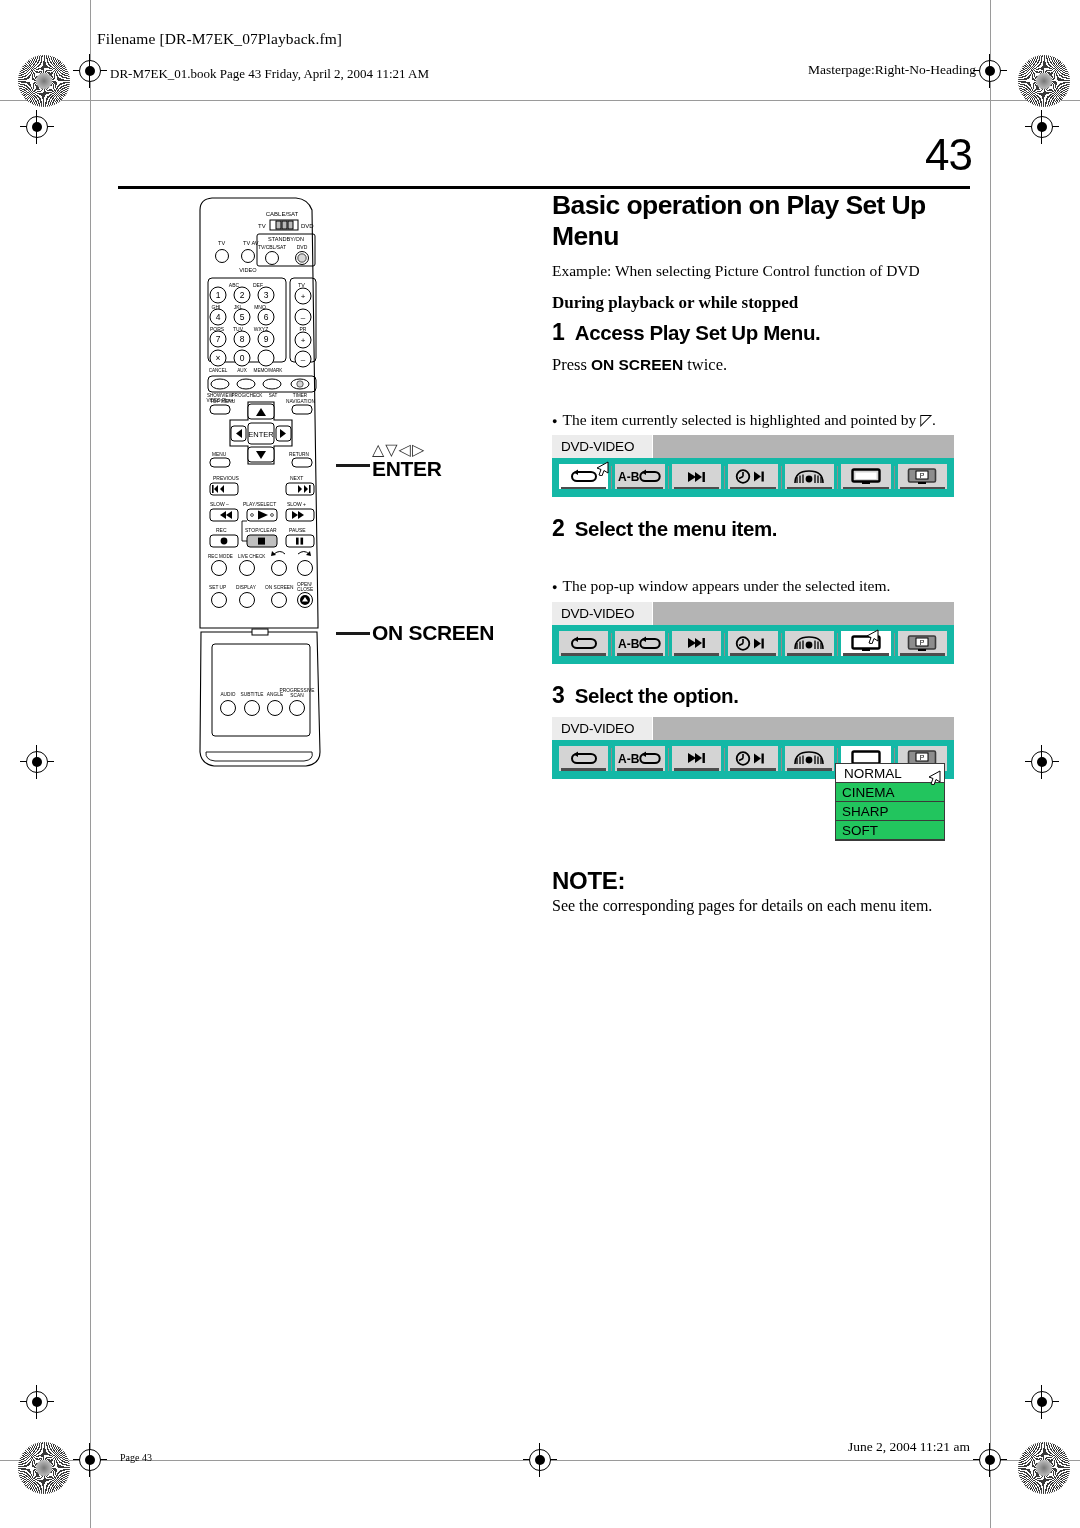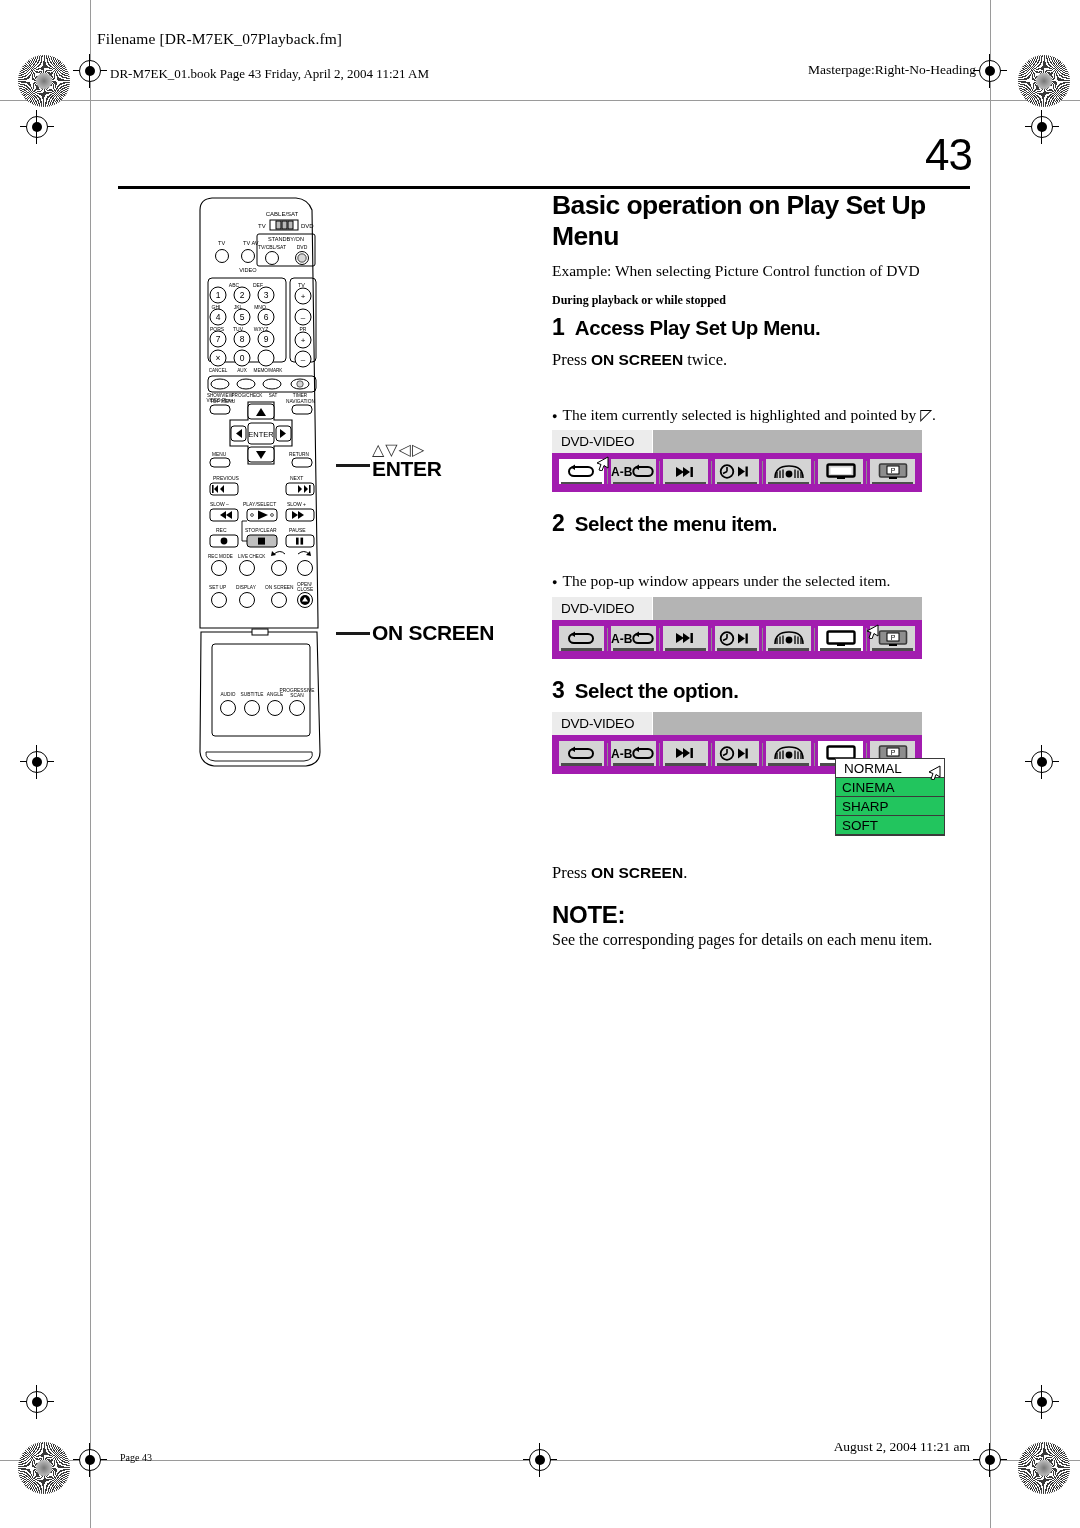--- a/index.html
+++ b/index.html
@@ -33,44 +33,44 @@
   
   .folio{position:absolute;right:108px;top:130px;font-size:44px;
          font-family:"Liberation Sans",sans-serif;font-weight:400;letter-spacing:-1px;}
   .headrule{position:absolute;left:118px;top:186px;width:852px;height:3px;background:#000;}
 
   
   .col{position:absolute;left:552px;top:190px;width:420px;}
   h1.title{font-family:"Liberation Sans",sans-serif;font-weight:bold;font-size:26.5px;
            margin:0 0 10px 0;letter-spacing:-.6px;}
   .example{font-size:15.5px;margin:0 0 13px 0;}
-  .subhead{font-weight:bold;font-size:12px;margin:0 0 8px 0;}
+  .subhead{font-weight:bold;font-size:17px;margin:0 0 8px 0;}
   .step{display:flex;align-items:baseline;gap:10px;margin:0 0 9px 0;}
   .stepnum{font-family:"Liberation Sans",sans-serif;font-weight:bold;font-size:23px;line-height:1;}
   .steptitle{font-family:"Liberation Sans",sans-serif;font-weight:bold;font-size:20.5px;
              letter-spacing:-.4px;}
   .body{font-size:16.5px;margin:0 0 2px 0;line-height:1.28;}
   .body b{font-family:"Liberation Sans",sans-serif;font-size:15.5px;}
   .bullet{font-size:15.5px;margin:0 0 7px 0;line-height:1.25;}
   .bullet::before{content:"\25CF";font-size:9px;vertical-align:middle;margin-right:5px;}
   .tight{margin-bottom:6px;margin-top:35px;}
   .clearhead{font-weight:bold;font-size:16px;margin:0;}
   .notehead{font-family:"Liberation Sans",sans-serif;font-weight:bold;font-size:24px;
             margin:18px 0 2px 0;letter-spacing:-.3px;}
   .noteline{font-size:16px;margin:0;}
 
   
-  .osd{width:370px;margin:6px 0 20px 0;position:relative;}
+  .osd{width:402px;margin:6px 0 20px 0;position:relative;}
   .osd-top{display:flex;height:23px;}
   .osd-tab{background:#ececec;border-right:1px solid #fff;width:101px;
            display:flex;align-items:center;justify-content:flex-start;padding-left:9px;
            font-family:"Liberation Sans",sans-serif;font-size:13.5px;letter-spacing:-.2px;
            box-sizing:border-box;}
   .osd-tabfill{flex:1;background:#b4b4b4;}
-  .osd-row{background:#a21caf;display:flex;align-items:flex-end;gap:0;
+  .osd-row{background:#14b8a6;display:flex;align-items:flex-end;gap:0;
            padding:6px 7px 8px 7px;box-sizing:border-box;}
   .osd-btn{width:50px;height:25px;display:flex;align-items:center;justify-content:center;
            position:relative;background:#d4d4d4;box-sizing:border-box;}
   .osd-btn::after{content:"";position:absolute;left:2px;right:2px;bottom:0;height:2.5px;background:#4d4d4d;}
   .osd-btn.sel{background:#fff;}
   .osd-sep{width:1px;height:23px;background:#8d8d8d;margin:0 3px;}
   .osd-btn svg{display:block;}
 
   
   .cursor{position:absolute;width:13px;height:15px;}
@@ -139,21 +139,21 @@
 
 <div class="starburst" style="left:18px;top:55px;"></div>
 <div class="starburst" style="left:1018px;top:55px;"></div>
 <div class="starburst" style="left:18px;top:1442px;"></div>
 <div class="starburst" style="left:1018px;top:1442px;"></div>
 
 <div class="filename">Filename [DR-M7EK_07Playback.fm]</div>
 <div class="bookline">DR-M7EK_01.book  Page 43  Friday, April 2, 2004  11:21 AM</div>
 <div class="masterpage">Masterpage:Right-No-Heading</div>
 <div class="pagefoot">Page 43</div>
-<div class="datefoot">August 2, 2004 11:21 am</div>
+<div class="datefoot">June 2, 2004 11:21 am</div>
 
 <div class="folio">43</div>
 <div class="headrule"></div>
 
 <div class="remote">
 <svg viewBox="0 0 150 590" width="150" height="590">
   <g fill="none" stroke="#000" stroke-width="1.1">
 
     <path d="M14 18 Q14 7 26 6 L110 6 Q122 7 126 18 L132 430 L132 436 L14 436 Z" fill="#fff"></path>
     <path d="M15 440 L131 440 L134 560 Q134 572 120 574 L28 574 Q15 572 14 560 Z" fill="#fff"></path>
@@ -626,16 +626,15 @@
       <div class="opt">SHARP</div>
       <div class="opt">SOFT</div>
       <div class="cursor" style="left:92px;top:6px;">
         <svg width="13" height="15" viewBox="0 0 13 15">
             <polygon points="12,1 1,7 5,8.5 3,14 6,14.8 8,9.5 12,12" fill="#fff" stroke="#000" stroke-width="1"></polygon>
           </svg>
       </div>
     </div>
   </div>
 
-  <p class="body"><span>Press </span><b>ON SCREEN</b><span>.</span></p>
   <p class="notehead">NOTE:</p>
   <p class="noteline">See the corresponding pages for details on each menu item.</p>
 </div>
 
 </body></html>

